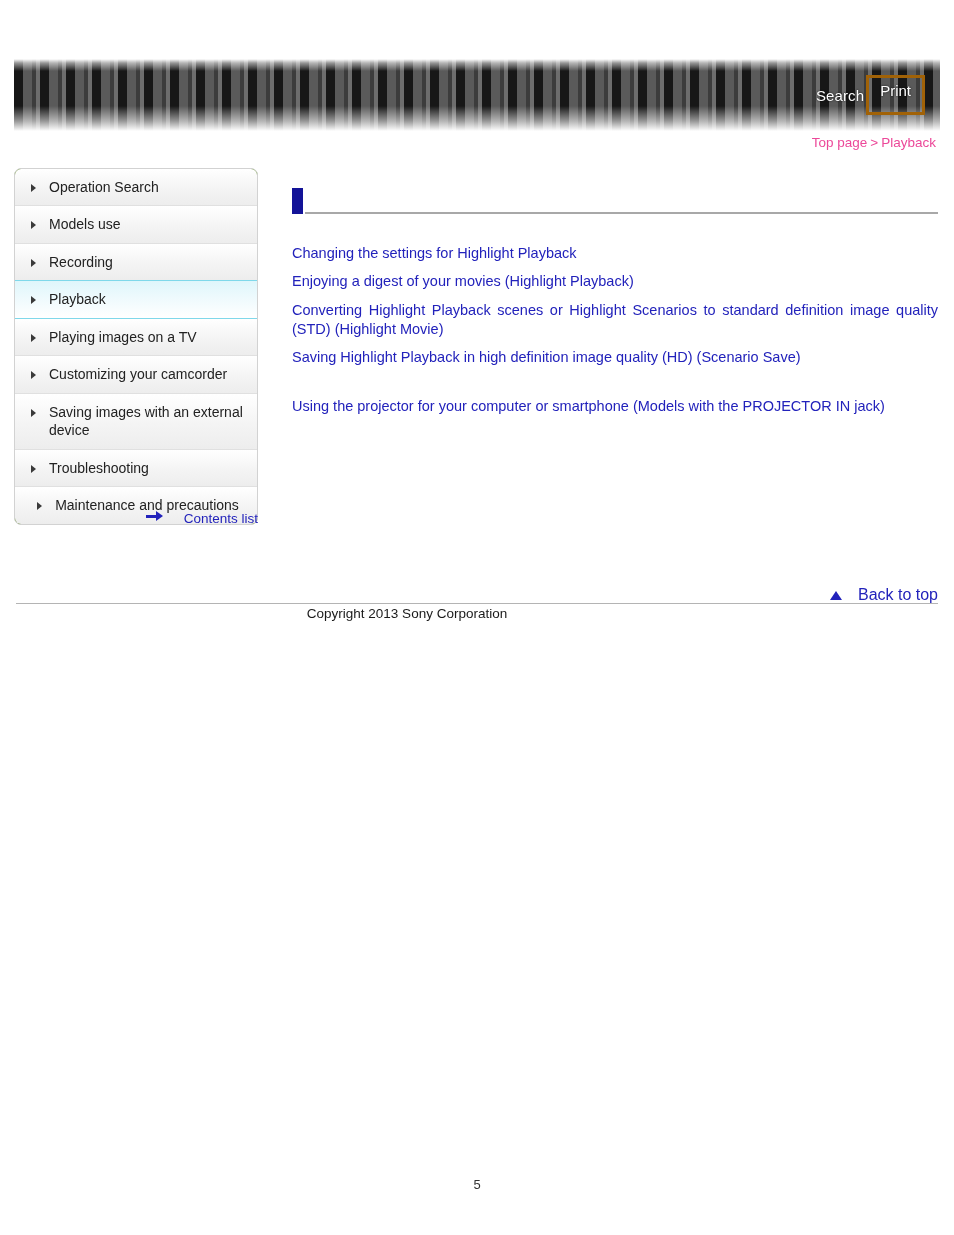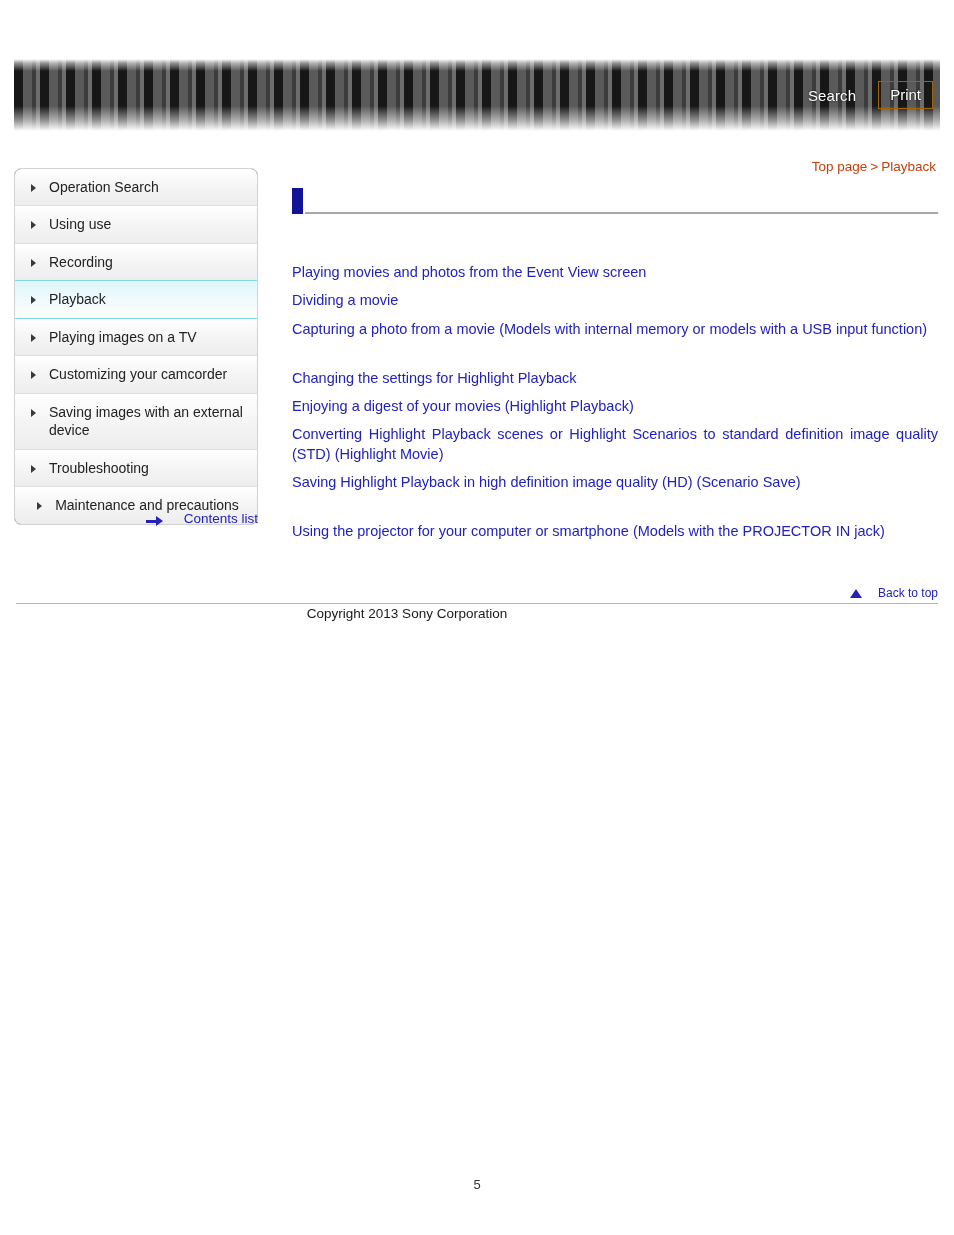--- a/index.html
+++ b/index.html
@@ -44,53 +44,53 @@
       rgba(255,255,255,1) 0px,
       rgba(255,255,255,0.55) 4px,
       rgba(255,255,255,0.0) 12px,
       rgba(255,255,255,0.0) 47px,
       rgba(255,255,255,0.55) 62px,
       rgba(255,255,255,1) 72px
     );
   }
   #header-controls {
     position: absolute;
-    right: 7px;
+    right: 15px;
     top: 0;
     height: 72px;
     display: flex;
     align-items: center;
-    gap: 22px;
+    gap: 2px;
   }
   #search-link {
     color: #ffffff;
     font-size: 15px;
     line-height: 1;
     letter-spacing: .1px;
     cursor: pointer;
     text-shadow: 0 0 2px rgba(0,0,0,.9);
   }
   #print-button {
     color: #ffffff;
     font-size: 15px;
     line-height: 1;
-    border: 1px solid #a16207;
-    padding: 5px 11px 6px 11px;
+    border: 3px solid #a16207;
+    padding: 5px 11px 14px 11px;
     background: transparent;
     cursor: pointer;
     text-shadow: 0 0 2px rgba(0,0,0,.9);
   }
 
   
   #breadcrumb {
     position: absolute;
     right: 18px;
-    top: 159px;
+    top: 135px;
     font-size: 13.5px;
-    color: #c2410c;
+    color: #ec4899;
     white-space: nowrap;
   }
   #breadcrumb .crumb { cursor: pointer; }
   #breadcrumb .sep { margin: 0 3px; }
 
   
   #sidebar {
     position: absolute;
     left: 14px;
     top: 168px;
@@ -144,21 +144,21 @@
   }
 
   
   #contents-list {
     position: absolute;
     left: 14px;
     top: 511px;
     width: 244px;
     display: flex;
     justify-content: flex-end;
-    align-items: flex-end;
+    align-items: flex-start;
     gap: 20px;
     font-size: 13.5px;
     color: #2222bb;
     cursor: pointer;
   }
   #contents-arrow {
     display: inline-block;
     position: relative;
     width: 18px;
     height: 10px;
@@ -229,21 +229,21 @@
   .content-link:last-child { margin-bottom: 0; }
 
   
   #back-to-top {
     position: absolute;
     right: 16px;
     top: 586px;
     display: flex;
     align-items: center;
     gap: 16px;
-    font-size: 12px;
+    font-size: 16px;
     color: #2222bb;
     cursor: pointer;
   }
   #back-to-top-arrow {
     width: 0; height: 0;
     border-left: 6px solid transparent;
     border-right: 6px solid transparent;
     border-bottom: 9px solid #2222bb;
   }
 
@@ -291,21 +291,21 @@
   <span class="crumb">Top page</span><span class="sep">&gt;</span><span class="crumb">Playback</span>
 </div>
 
 <nav id="sidebar">
     <div class="nav-item">
       <span class="nav-bullet"></span>
       <span class="nav-label">Operation Search</span>
     </div>
     <div class="nav-item">
       <span class="nav-bullet"></span>
-      <span class="nav-label">Using use</span>
+      <span class="nav-label">Models use</span>
     </div>
     <div class="nav-item">
       <span class="nav-bullet"></span>
       <span class="nav-label">Recording</span>
     </div>
     <div class="nav-item active">
       <span class="nav-bullet"></span>
       <span class="nav-label">Playback</span>
     </div>
     <div class="nav-item">
@@ -334,25 +334,20 @@
   <span id="contents-arrow"></span>
   <span>Contents list</span>
 </div>
 
 <main id="content">
   <div id="content-title-row">
     <div id="title-marker"></div>
     <div id="title-rule"></div>
   </div>
   <div id="page-heading"></div>
-  <div id="group-1" class="link-group">
-      <span class="content-link">Playing movies and photos from the Event View screen</span>
-      <span class="content-link">Dividing a movie</span>
-      <span class="content-link">Capturing a photo from a movie (Models with internal memory or models with a USB input function)</span>
-    </div>
   <div id="group-2" class="link-group">
       <span class="content-link">Changing the settings for Highlight Playback</span>
       <span class="content-link">Enjoying a digest of your movies (Highlight Playback)</span>
       <span class="content-link">Converting Highlight Playback scenes or Highlight Scenarios to standard definition image quality (STD) (Highlight Movie)</span>
       <span class="content-link">Saving Highlight Playback in high definition image quality (HD) (Scenario Save)</span>
     </div>
   <div id="group-3" class="link-group">
       <span class="content-link">Using the projector for your computer or smartphone (Models with the PROJECTOR IN jack)</span>
     </div>
 </main>

